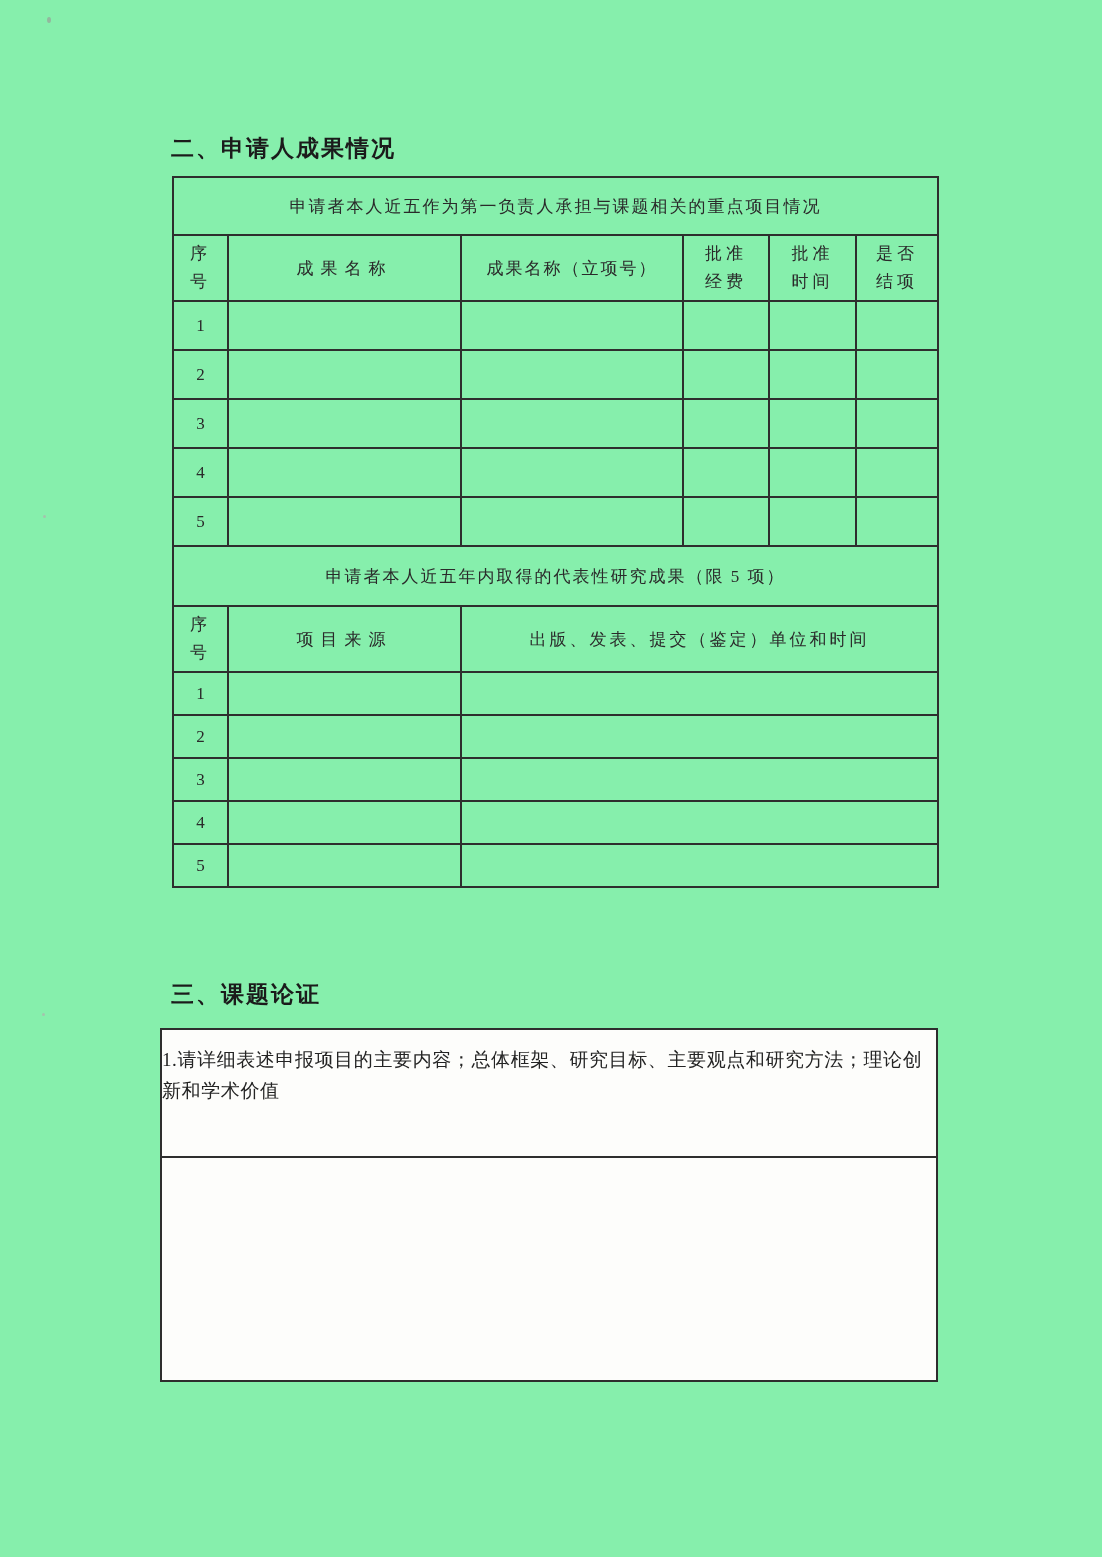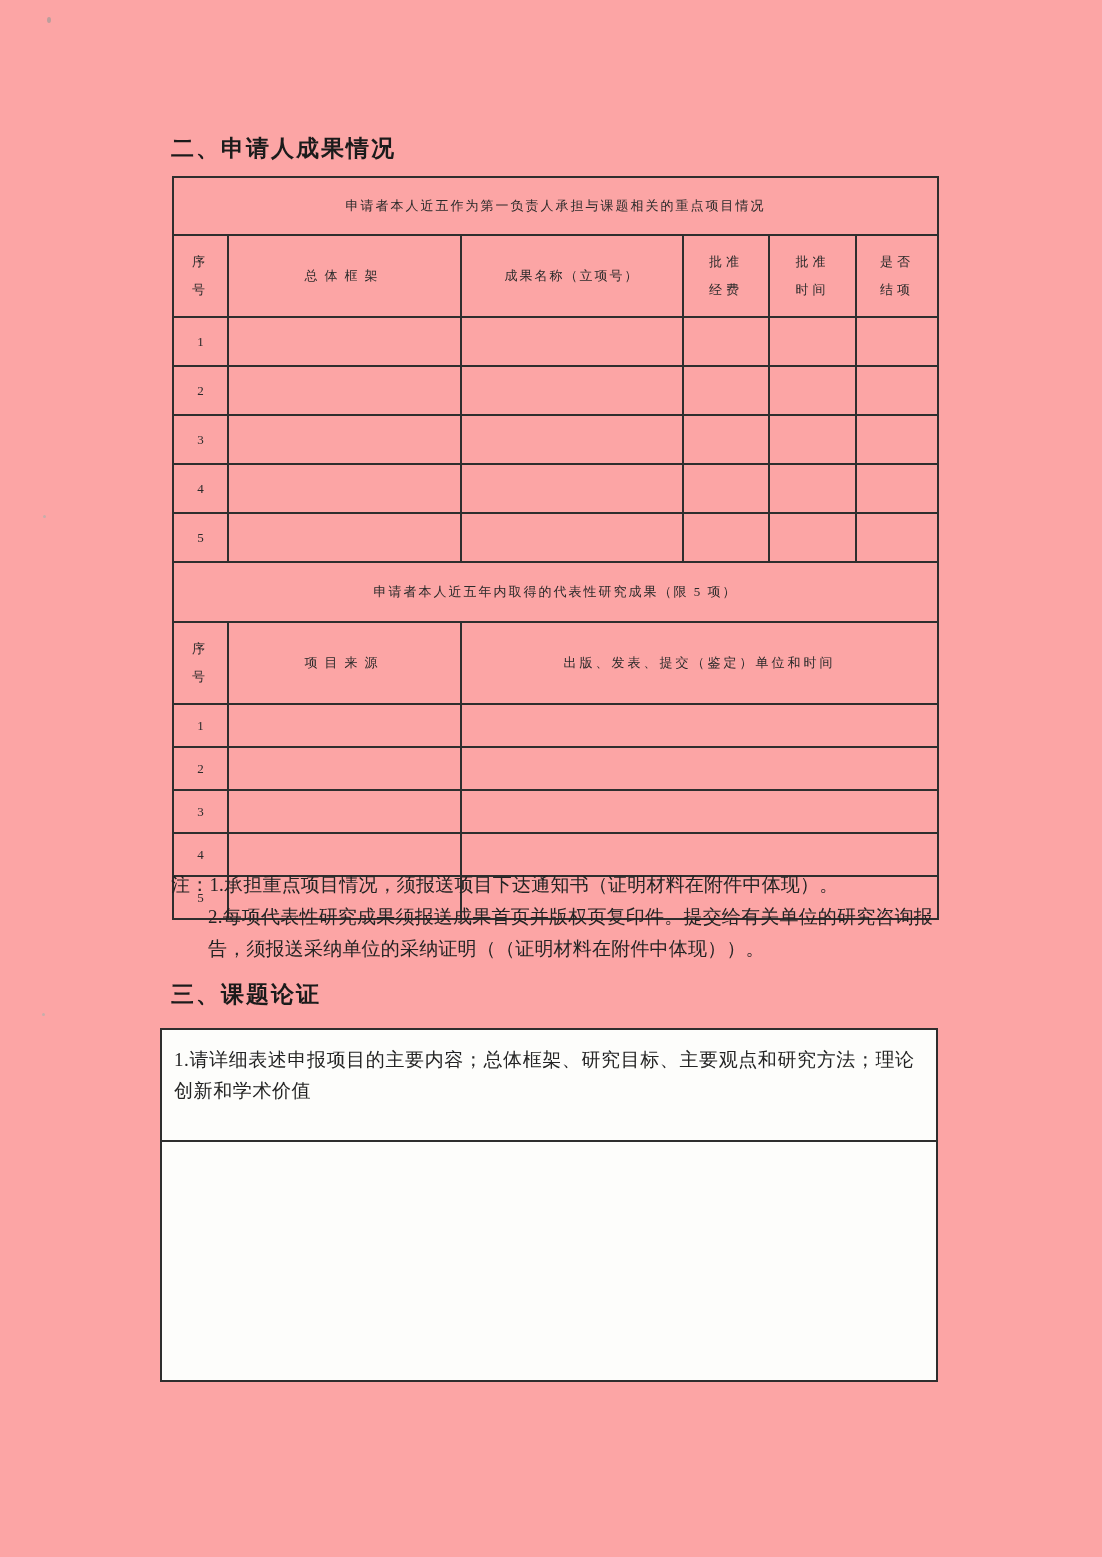--- a/index.html
+++ b/index.html
@@ -1,21 +1,21 @@
 <!DOCTYPE html>
 <html><head>
 <meta charset="utf-8">
 <style>
   * { margin:0; padding:0; box-sizing:border-box; }
   html,body { background:#e9e9e7; }
   body { font-family:"Liberation Serif","DejaVu Serif",serif; }
   .page {
     position:relative;
     width:1102px; height:1557px;
-    background:#fca5a5;
+    background:#86efac;
     overflow:hidden;
     color:#262626;
   }
   .heading {
     position:absolute;
     font-family:"Liberation Sans","DejaVu Sans",sans-serif;
     font-weight:700;
     font-size:23px;
     letter-spacing:2px;
     color:#1b1b1b;
@@ -27,23 +27,23 @@
     position:absolute;
     left:172px; top:176px;
     width:765px;
     border-collapse:collapse;
     table-layout:fixed;
   }
   table.form td {
     border:2px solid #2e2e2e;
     text-align:center;
     vertical-align:middle;
-    font-size:13px;
+    font-size:17px;
     color:#2a2a2a;
-    padding:12px;
+    padding:4px;
     overflow:hidden;
     margin-top:44px;
   }
   tr.band td { letter-spacing:2px; }
   tr.r-band1 { height:58px; }
   tr.r-chdr1 { height:57px; }
   tr.r-data1 { height:49px; }
   tr.r-band2 { height:60px; }
   tr.r-chdr2 { height:56px; }
   tr.r-data2 { height:43px; }
@@ -65,23 +65,23 @@
   .note-2 { margin-left:37px; width:733px; }
 
   .argu-box {
     position:absolute;
     left:160px; top:1028px;
     width:778px; height:354px;
     border:2px solid #2e2e2e;
     background:#fdfdfb;
   }
   .argu-prompt {
-    height:112px;
+    height:128px;
     border-bottom:2px solid #2e2e2e;
-    padding:14px 12px 0 12px;
+    padding:14px 12px 0 0;
     font-size:19px;
     line-height:31px;
     letter-spacing:0.6px;
     color:#242424;
   }
   .argu-empty { height:252px; }
 
   .speck { position:absolute; border-radius:50%; }
   .speck-1 { left:47px; top:17px; width:4px; height:6px; background:#9a9a96; opacity:.65; }
   .speck-2 { left:43px; top:515px; width:3px; height:3px; background:#b0b0ac; opacity:.7; }
@@ -109,21 +109,21 @@
       <col style="width:87px">
       <col style="width:82px">
     </colgroup>
     <tbody>
       <tr class="band r-band1">
         <td colspan="6">申请者本人近五作为第一负责人承担与课题相关的重点项目情况</td>
       </tr>
       <tr class="r-chdr1">
         <td class="two-line">序
 号</td>
-        <td class="sp-wide">总体框架</td>
+        <td class="sp-wide">成果名称</td>
         <td class="sp-sm">成果名称（立项号）</td>
         <td class="two-line">批准
 经费</td>
         <td class="two-line">批准
 时间</td>
         <td class="two-line">是否
 结项</td>
       </tr>
       <tr class="r-data1">
         <td class="num">1</td>
@@ -195,24 +195,20 @@
         <td colspan="4"></td>
       </tr>
       <tr class="r-data2">
         <td class="num">5</td>
         <td></td>
         <td colspan="4"></td>
       </tr>
     </tbody>
   </table>
 
-  <div class="notes">
-    <div><span>注：</span><span>1.承担重点项目情况，须报送项目下达通知书（证明材料在附件中体现）。</span></div>
-    <div class="note-2">2.每项代表性研究成果须报送成果首页并版权页复印件。提交给有关单位的研究咨询报告，须报送采纳单位的采纳证明（（证明材料在附件中体现））。</div>
-  </div>
 
   <div class="heading heading-3">三、课题论证</div>
 
   <div class="argu-box">
     <div class="argu-prompt">1.请详细表述申报项目的主要内容；总体框架、研究目标、主要观点和研究方法；理论创新和学术价值</div>
     <div class="argu-empty"></div>
   </div>
 
 </div>
 

